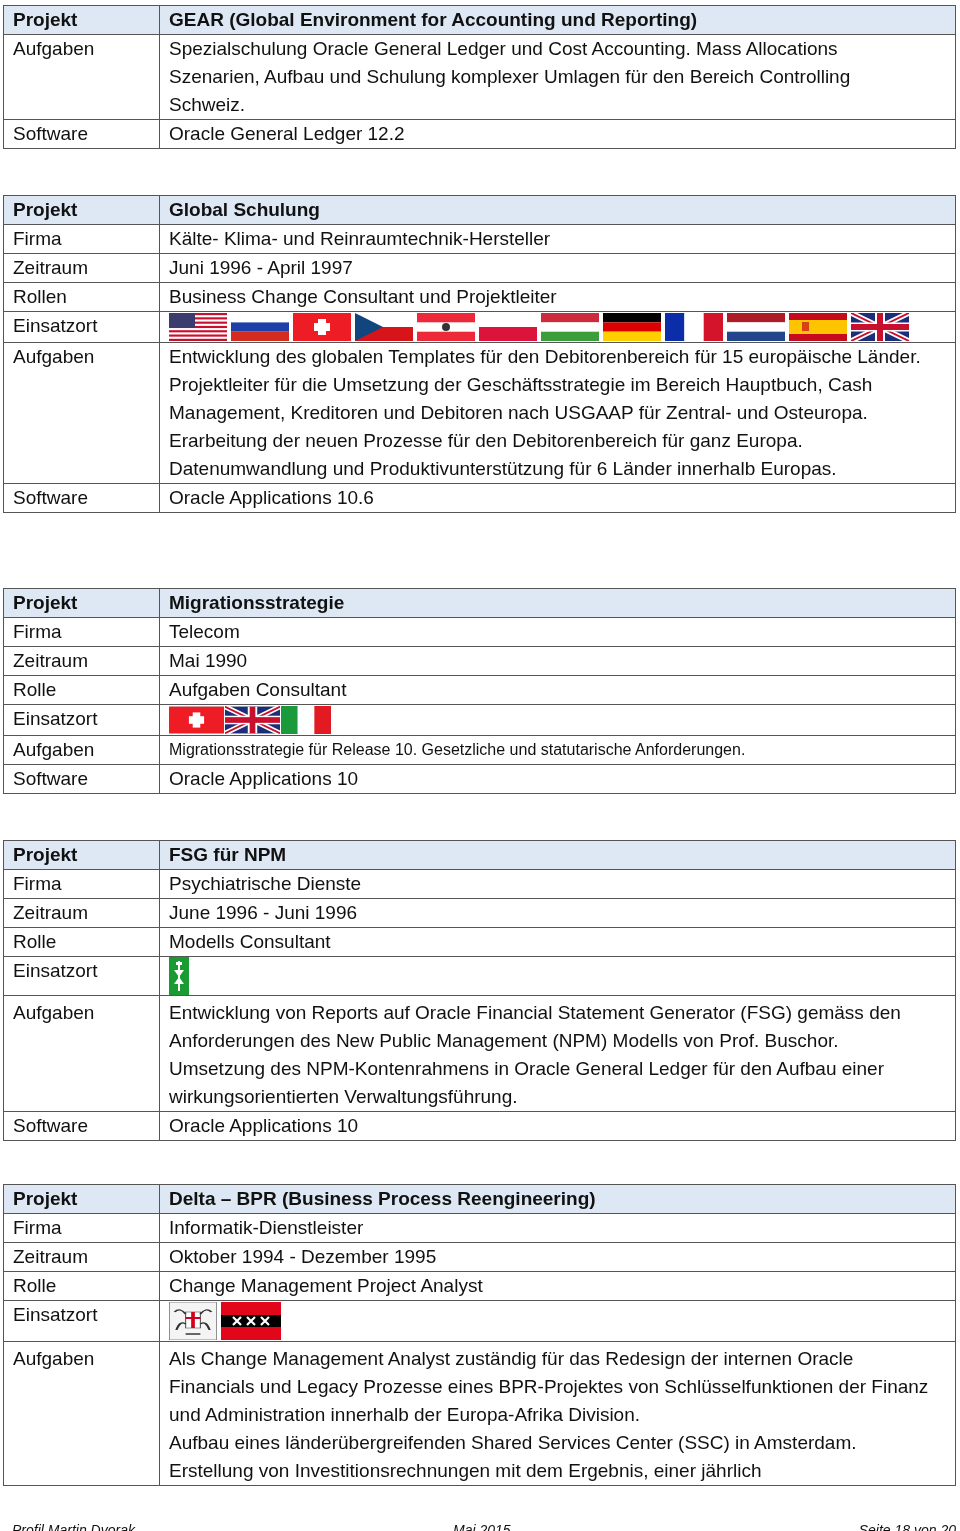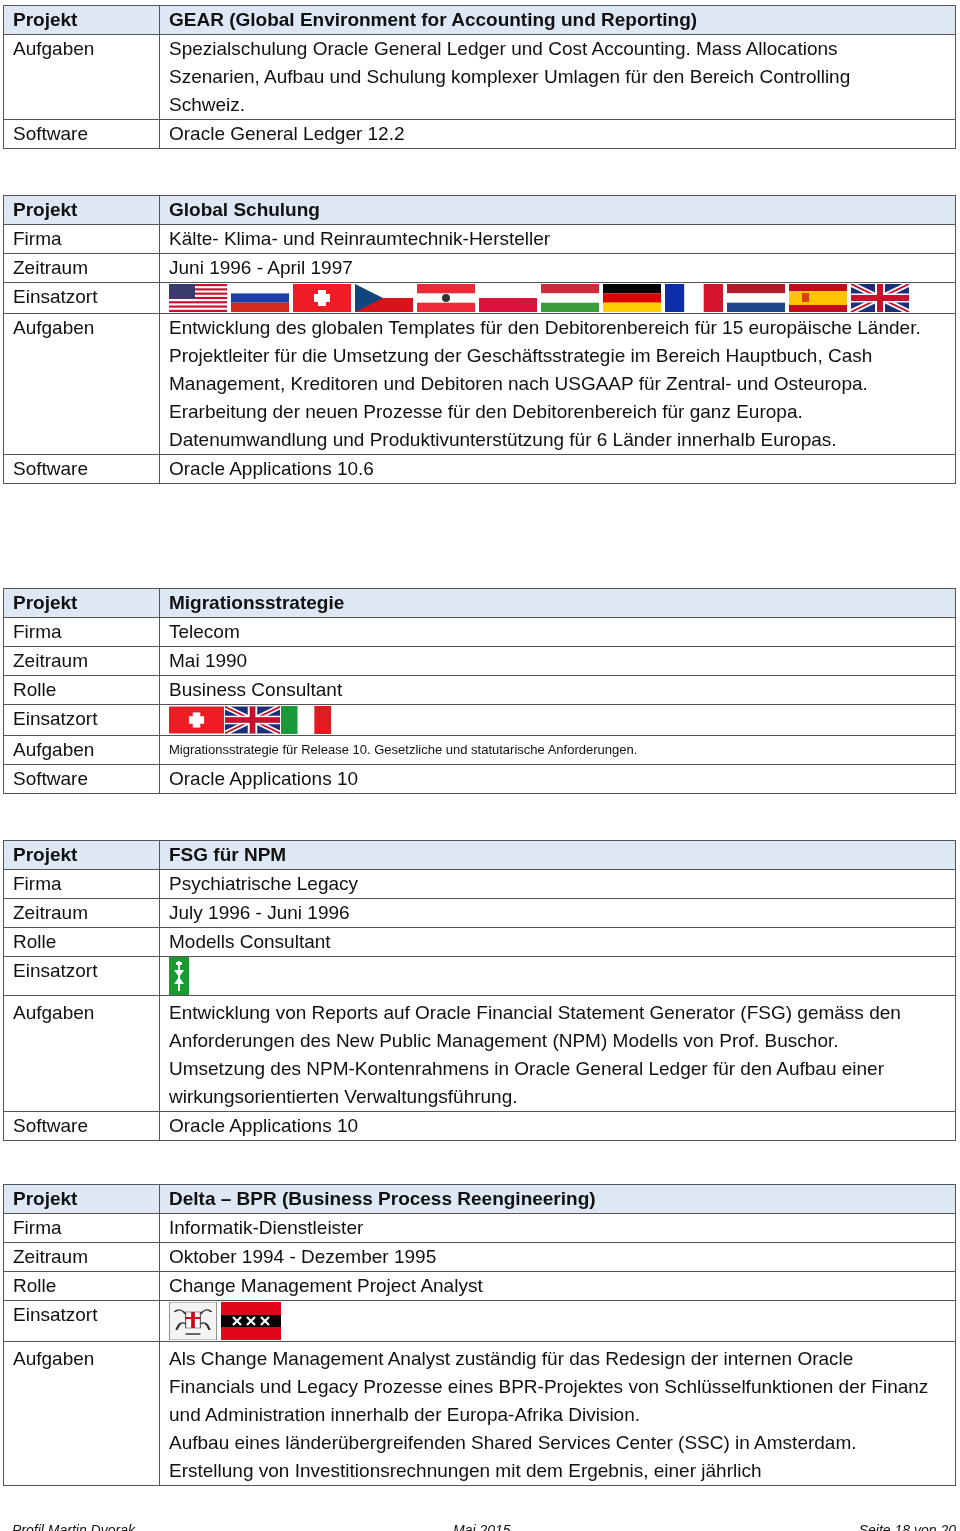--- a/index.html
+++ b/index.html
@@ -152,20 +152,24 @@
   </tr>
   <tr>
     <td class="lbl">Firma</td>
     <td>Kälte- Klima- und Reinraumtechnik-Hersteller</td>
   </tr>
   <tr>
     <td class="lbl">Zeitraum</td>
     <td>Juni 1996 - April 1997</td>
   </tr>
   <tr>
+    <td class="lbl">Rollen</td>
+    <td>Business Change Consultant und Projektleiter</td>
+  </tr>
+  <tr>
     <td class="lbl">Einsatzort</td>
     <td>
       <div class="flags">
         <span class="flag">
               <svg>
                 <use href="#f-usa"></use>
               </svg>
             </span>
         <span class="flag">
               <svg>
@@ -245,21 +249,21 @@
   <tr>
     <td class="lbl">Firma</td>
     <td>Telecom</td>
   </tr>
   <tr>
     <td class="lbl">Zeitraum</td>
     <td>Mai 1990</td>
   </tr>
   <tr>
     <td class="lbl">Rolle</td>
-    <td>Business Consultant</td>
+    <td>Aufgaben Consultant</td>
   </tr>
   <tr>
     <td class="lbl">Einsatzort</td>
     <td>
       <div class="flags" style="gap:1px">
         <span class="flag" style="width:55px">
               <svg>
                 <use href="#f-che"></use>
               </svg>
             </span>
@@ -271,42 +275,42 @@
         <span class="flag" style="width:50px">
               <svg preserveAspectRatio="none" viewBox="0 0 58 28">
                 <use href="#f-ita"></use>
               </svg>
             </span>
       </div>
     </td>
   </tr>
   <tr>
     <td class="lbl">Aufgaben</td>
-    <td style="font-size:13px;white-space:nowrap">Migrationsstrategie für Release 10. Gesetzliche und statutarische Anforderungen.</td>
+    <td style="font-size:16px;white-space:nowrap">Migrationsstrategie für Release 10. Gesetzliche und statutarische Anforderungen.</td>
   </tr>
   <tr>
     <td class="lbl">Software</td>
     <td>Oracle Applications 10</td>
   </tr>
 </tbody>
   </table>
 
 <table class="proj" style="top:840px">
   <tbody>
       <tr class="head">
     <td class="lbl">Projekt</td>
     <td>FSG für NPM</td>
   </tr>
   <tr>
     <td class="lbl">Firma</td>
-    <td>Psychiatrische Legacy</td>
+    <td>Psychiatrische Dienste</td>
   </tr>
   <tr>
     <td class="lbl">Zeitraum</td>
-    <td>July 1996 - Juni 1996</td>
+    <td>June 1996 - Juni 1996</td>
   </tr>
   <tr>
     <td class="lbl">Rolle</td>
     <td>Modells Consultant</td>
   </tr>
   <tr>
     <td class="lbl">Einsatzort</td>
     <td>
       <div class="flags big" style="height:38px">
         <span class="flag" style="width:20px;height:38px;box-shadow:none">

